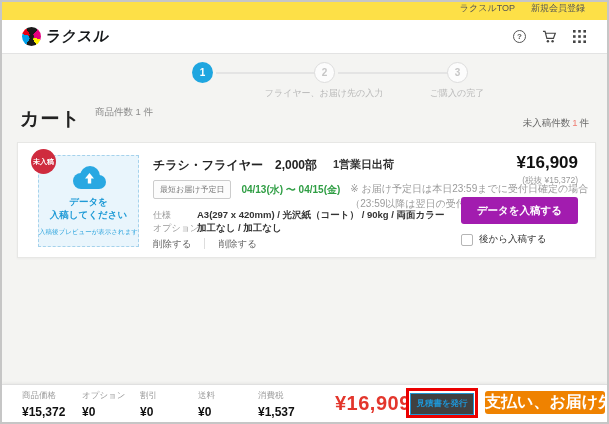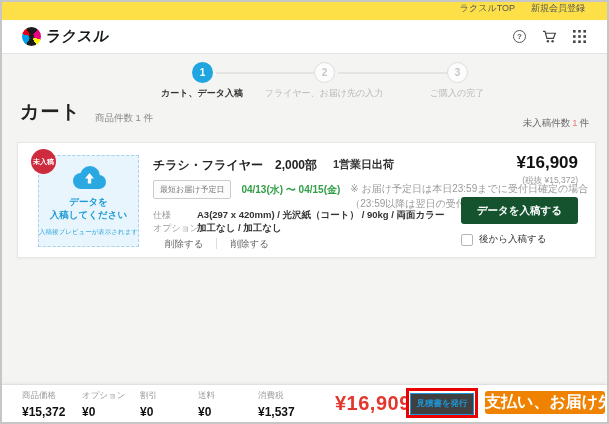--- a/index.html
+++ b/index.html
@@ -37,21 +37,21 @@
   .step-circle {
     position:absolute; top:60px; width:21px; height:21px; border-radius:50%;
     display:flex; align-items:center; justify-content:center; font-size:10px; font-weight:bold;
   }
   .step-circle.active { background:#1fa6e0; color:#fff; }
   .step-circle.inactive { background:#fcfcfc; border:1px solid #ddd; color:#c6c6c6; }
   .step-label { position:absolute; top:85px; width:180px; text-align:center; font-size:9px; }
   .step-label.active { color:#333; font-weight:bold; }
   .step-label.inactive { color:#b9b9b9; }
   
-  .cart-head { position:absolute; top:97px; left:18px; display:flex; align-items:flex-end; }
+  .cart-head { position:absolute; top:104px; left:18px; display:flex; align-items:flex-start; }
   .cart-title { font-size:19px; font-weight:bold; color:#222; letter-spacing:1px; }
   .cart-count { margin-left:14px; font-size:9.5px; color:#888; }
   .pending { position:absolute; top:115px; right:18px; font-size:9.5px; color:#666; }
   .pending .num { color:#ef7d72; margin:0 2px; }
   
   .card {
     position:absolute; left:15px; top:140px; width:579px; height:116px; background:#fff;
     border:1px solid #e7e7e5; box-shadow:0 1px 2px rgba(0,0,0,.04);
   }
   .upload-box {
@@ -74,29 +74,29 @@
   .delivery-row { position:absolute; top:37px; left:0; display:flex; align-items:flex-start; white-space:nowrap; }
   .delivery-tag {
     border:1px solid #ccc; background:#fcfcfc; color:#777; font-size:8px;
     padding:3px 6px; border-radius:2px;
   }
   .delivery-dates { font-size:10px; font-weight:bold; color:#2f9e44; margin-left:10px; margin-top:3px; }
   .delivery-note { font-size:10px; color:#9a9a9a; margin-left:10px; line-height:1.5; margin-top:1px; }
   .spec-row { position:absolute; left:0; display:flex; white-space:nowrap; }
   .spec-label { width:44px; font-size:9px; color:#999; }
   .spec-value { font-size:9.5px; font-weight:bold; color:#333; }
-  .links-row { position:absolute; top:95px; left:0; display:flex; align-items:flex-start;margin-left:12px; }
+  .links-row { position:absolute; top:95px; left:0; display:flex; align-items:flex-start; }
   .text-link { font-size:9.5px; color:#666; cursor:pointer; }
   .vdiv { width:1px; height:11px; background:#ddd; margin:0 13px; }
   .item-right { position:absolute; right:17px; top:10px; width:150px; text-align:right; }
   .item-price { font-size:17px; font-weight:bold; color:#111; }
   .item-tax { font-size:8.5px; color:#999; margin-top:2px; }
   .upload-btn {
     margin-top:10px; width:117px; height:27px; margin-left:33px;
-    background:#14532d; color:#fff; border:none; border-radius:3px;
+    background:#a21caf; color:#fff; border:none; border-radius:3px;
     font-size:10.5px; font-weight:bold; cursor:pointer; font-family:inherit;
   }
   .later-check { margin-top:9px; display:flex; align-items:center; justify-content:flex-start; margin-left:33px; cursor:pointer; }
   .checkbox { width:12px; height:12px; border:1px solid #b5b5b5; background:#fff; border-radius:2px; }
   .later-check span.lbl { font-size:9.5px; color:#333; margin-left:6px; }
   
   .later-head { position:absolute; top:270px; left:18px; display:flex; align-items:baseline; }
   .later-title { font-size:13px; font-weight:bold; color:#222; }
   .later-count { margin-left:10px; font-size:9.5px; color:#888; }
   .empty-box {
@@ -171,21 +171,20 @@
         </svg>
       </div>
     </div>
   </div>
 
   <div class="step-line" style="left:214px; width:100px;"></div>
   <div class="step-line" style="left:336px; width:110px;"></div>
   <div class="step-circle active" style="left:190px;">1</div>
   <div class="step-circle inactive" style="left:312px;">2</div>
   <div class="step-circle inactive" style="left:445px;">3</div>
-  <div class="step-label active" style="left:110px;">カート、データ入稿</div>
   <div class="step-label inactive" style="left:232px;">フライヤー、お届け先の入力</div>
   <div class="step-label inactive" style="left:365px;">ご購入の完了</div>
 
   <div class="cart-head">
     <span class="cart-title">カート</span>
     <span class="cart-count">商品件数 1 件</span>
   </div>
   <div class="pending">
     <span>未入稿件数</span><span class="num">1</span><span>件</span>
   </div>

